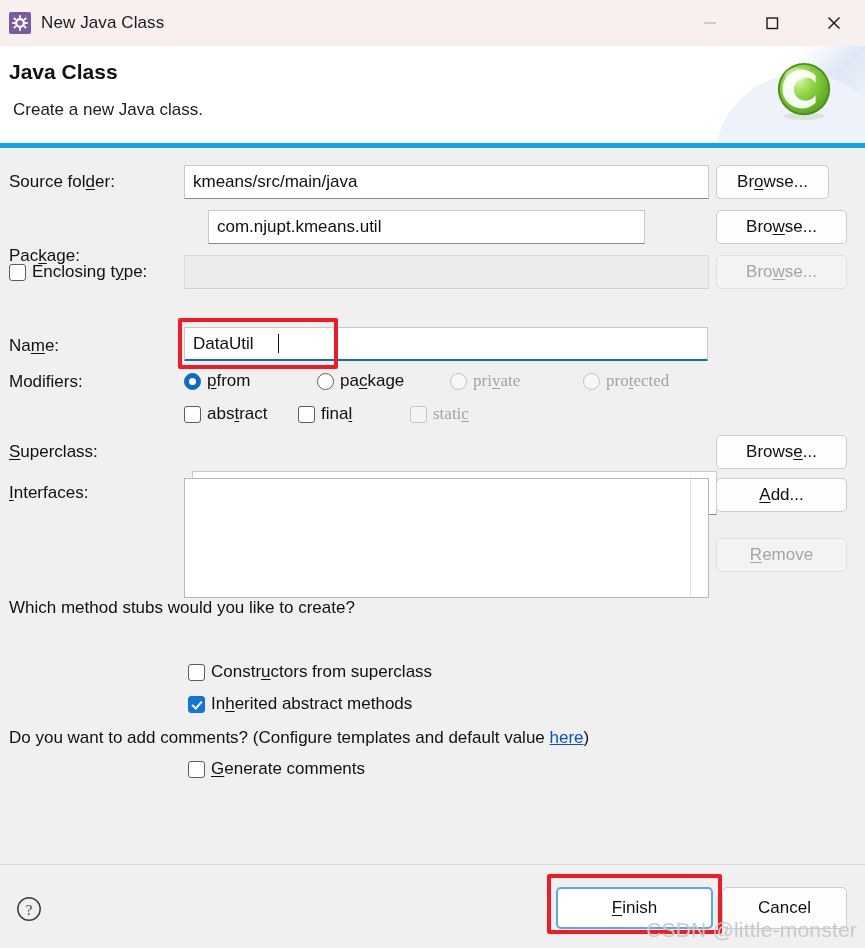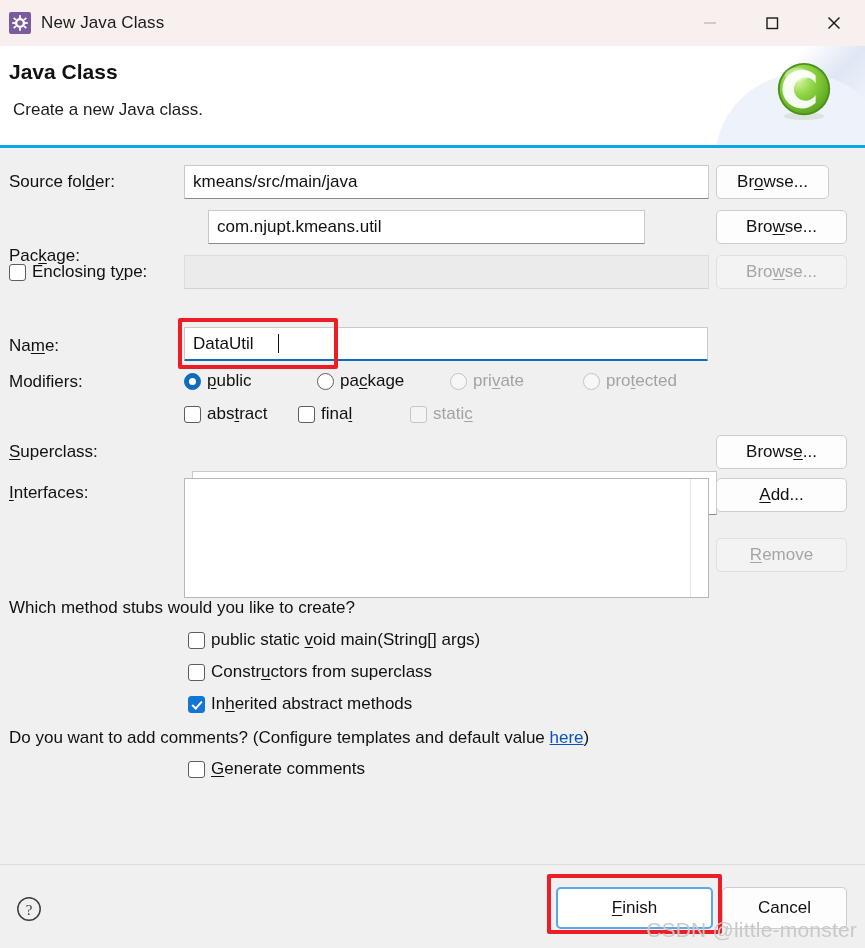--- a/index.html
+++ b/index.html
@@ -62,21 +62,21 @@
     justify-content: center;
   }
   .win-btn svg { display: block; }
 
   
   .header {
     position: absolute;
     left: 0; top: 46px;
     width: 865px; height: 102px;
     background: #ffffff;
-    border-bottom: 3px solid #0ea5e9;
+    border-bottom: 5px solid #0ea5e9;
     box-sizing: border-box;
     overflow: hidden;
   }
   .header-banner {
     position: absolute;
     right: 0; top: 0;
     width: 110px; height: 101px;
     background: linear-gradient(135deg, #ffffff 0%, #ffffff 24%, #dfe7f4 52%, #eef2f9 78%, #ffffff 100%);
   }
   .header-banner .swoosh {
@@ -192,21 +192,21 @@
 
   
   .opt {
     position: absolute;
     display: flex;
     align-items: center;
     font-size: 17px;
     color: #111111;
     white-space: nowrap;
   }
-  .opt.disabled { color: #a3a3a3; }
+  .opt.disabled { color: #a3a3a3; font-family: Liberation Serif, serif; }
 
   .radio {
     width: 17px; height: 17px;
     border-radius: 50%;
     border: 1.5px solid #5d5d5d;
     background: #ffffff;
     box-sizing: border-box;
     margin-right: 6px;
     flex: none;
     position: relative;
@@ -405,21 +405,21 @@
     <div class="row-label" style="left:9px; top:188px;"><span>Na</span><span class="mn">m</span><span>e:</span></div>
     <div class="txt focused" style="left:184px; top:179px; width:524px; height:34px;">
         <span>DataUtil</span>
         <span class="caret"></span>
       </div>
 
     <div class="row-label" style="left:9px; top:224px;">Modifiers:</div>
 
     <div class="opt" style="left:184px; top:223px;">
       <span class="radio checked"></span>
-      <span><span></span><span class="mn">p</span><span>ublic</span></span>
+      <span><span></span><span class="mn">p</span><span>from</span></span>
     </div>
     <div class="opt" style="left:317px; top:223px;">
       <span class="radio"></span>
       <span><span>pa</span><span class="mn">c</span><span>kage</span></span>
     </div>
     <div class="opt disabled" style="left:450px; top:223px;">
       <span class="radio disabled"></span>
       <span><span>pri</span><span class="mn">v</span><span>ate</span></span>
     </div>
     <div class="opt disabled" style="left:583px; top:223px;">
@@ -460,24 +460,20 @@
         <span>dd...</span>
       </div>
     <div class="btn disabled" style="left:716px; top:390px; width:131px; height:34px;">
         <span></span>
         <span class="mn">R</span>
         <span>emove</span>
       </div>
 
     <div class="question" style="left:9px; top:450px;">Which method stubs would you like to create?</div>
 
-    <div class="opt" style="left:188px; top:482px;">
-      <span class="check"></span>
-      <span><span>public static </span><span class="mn">v</span><span>oid main(String[] args)</span></span>
-    </div>
     <div class="opt" style="left:188px; top:514px;">
       <span class="check"></span>
       <span><span>Constr</span><span class="mn">u</span><span>ctors from superclass</span></span>
     </div>
     <div class="opt" style="left:188px; top:546px;">
       <span class="check checked"></span>
       <span><span>In</span><span class="mn">h</span><span>erited abstract methods</span></span>
     </div>
 
     <div class="question" style="left:9px; top:580px;"><span>Do you want to add comments? (Configure templates and default value </span><span class="link">here</span><span>)</span></div>

